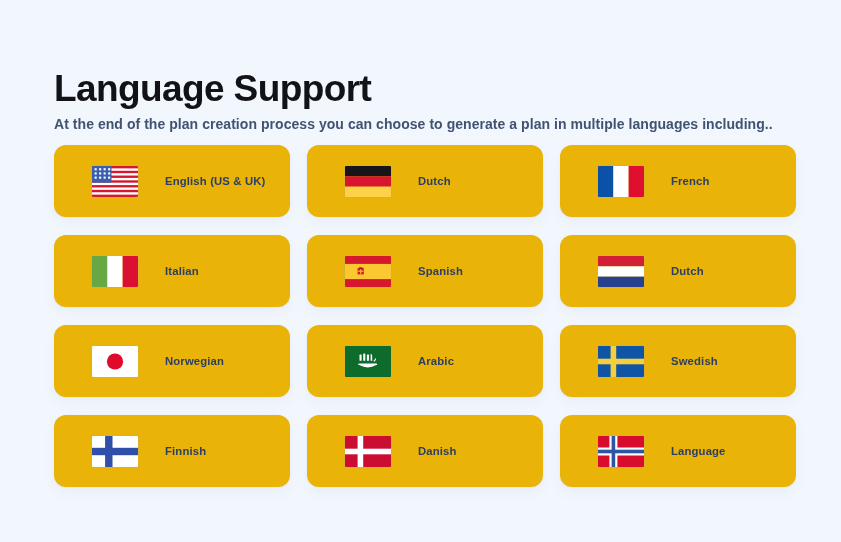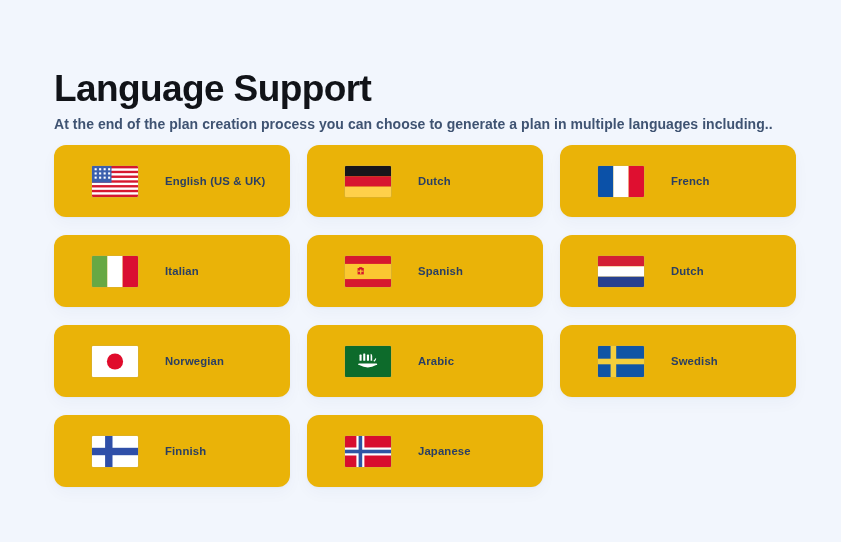--- a/index.html
+++ b/index.html
@@ -215,26 +215,34 @@
 
     <div class="lang-card">
       <svg class="flag" viewBox="0 0 46 31">
         <rect width="46" height="31" fill="#ffffff"></rect>
         <rect x="13.1" y="0" width="7.4" height="31" fill="#2f4fa8"></rect>
         <rect x="0" y="11.8" width="46" height="7.4" fill="#2f4fa8"></rect>
       </svg>
       <span class="lang-label">Finnish</span>
     </div>
 
+    <div class="lang-card">
+      <svg class="flag" viewBox="0 0 46 31">
+        <rect width="46" height="31" fill="#cc0d32"></rect>
+        <rect x="12.6" y="0" width="5.6" height="31" fill="#ffffff"></rect>
+        <rect x="0" y="12.7" width="46" height="5.6" fill="#ffffff"></rect>
+      </svg>
+      <span class="lang-label">Danish</span>
+    </div>
 
     <div class="lang-card">
       <svg class="flag" viewBox="0 0 46 31">
         <rect width="46" height="31" fill="#d80d2e"></rect>
         <rect x="11.4" y="0" width="8.0" height="31" fill="#ffffff"></rect>
         <rect x="0" y="11.5" width="46" height="8.0" fill="#ffffff"></rect>
         <rect x="13.6" y="0" width="3.6" height="31" fill="#2f54a4"></rect>
         <rect x="0" y="13.7" width="46" height="3.6" fill="#2f54a4"></rect>
       </svg>
-      <span class="lang-label">Japanese</span>
+      <span class="lang-label">Language</span>
     </div>
 
   </div>
 </div>
 
 </body></html>

